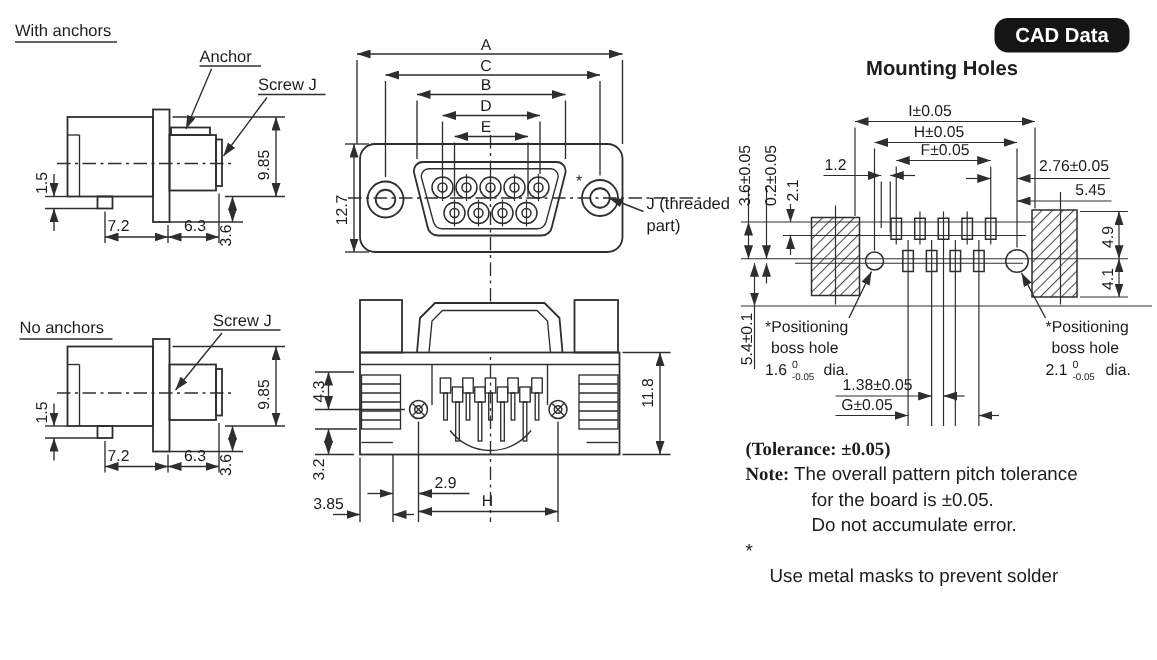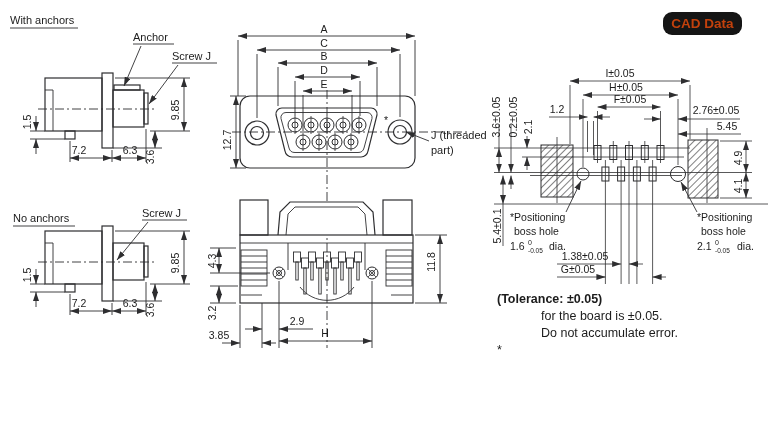--- a/index.html
+++ b/index.html
@@ -4,27 +4,27 @@
 <style>
   html,body{margin:0;padding:0;background:#fff;}
   #stage{position:relative;width:771px;height:440px;background:#fff;
          font-family:"Liberation Sans",sans-serif;color:#1c1c1c;overflow:hidden;}
   #stage svg{position:absolute;left:0;top:0;}
   svg text{font-family:"Liberation Sans",sans-serif;fill:#1c1c1c;}
   .dim{font-size:10.5px;}
   .lbl{font-size:11px;}
   .tiny{font-size:7px;}
   .tiny2{font-size:6.5px;}
-  .badge{position:absolute;left:664px;top:13px;width:77px;height:21px;background:#151515;
-         border-radius:8px;color:#c2410c;font-size:13.5px;font-weight:bold;display:flex;
+  .badge{position:absolute;left:664px;top:13px;width:88px;height:21px;background:#151515;
+         border-radius:8px;color:#ffffff;font-size:13.5px;font-weight:bold;display:flex;
          align-items:center;justify-content:center;box-shadow:0 0 0 1px #151515;}
   .mh-title{position:absolute;left:557px;top:38px;width:142px;text-align:center;
             font-size:13.5px;font-weight:bold;}
   .notes{position:absolute;left:497px;top:291px;width:272px;font-size:12.5px;line-height:17px;}
-  .notes .b{font-weight:bold;}
+  .notes .b{font-weight:bold;font-family:Liberation Serif, serif;}
   .notes .row{white-space:nowrap;}
   .ind1{padding-left:44px;}
   .ind2{padding-left:16px;}
   .starline{display:flex;}
   .starline .st{width:16px;flex:0 0 16px;}
 </style>
 </head>
 <body>
 
 <div id="stage">
@@ -416,23 +416,26 @@
       <text class="dim" x="701" y="235" stroke="none" fill="#1c1c1c">boss hole</text>
       <text class="dim" x="697" y="250" stroke="none" fill="#1c1c1c">2.1</text>
       <text class="tiny" x="715" y="245" stroke="none" fill="#1c1c1c">0</text>
       <text class="tiny2" x="715" y="253" stroke="none" fill="#1c1c1c">-0.05</text>
       <text class="dim" x="737" y="250" stroke="none" fill="#1c1c1c">dia.</text>
     </g>
   </g>
 </svg>
 
 <div class="badge">CAD Data</div>
+<div class="mh-title">Mounting Holes</div>
 
 <div class="notes">
   <div class="row b">(Tolerance: ±0.05)</div>
+  <div class="row"><span class="b">Note:</span> <span>The overall pattern pitch tolerance</span></div>
   <div class="row ind1">for the board is ±0.05.</div>
   <div class="row ind1">Do not accumulate error.</div>
   <div class="row starline">
         <span class="st">*</span>
       </div>
+  <div class="row ind2">Use metal masks to prevent solder</div>
 </div>
 
 </div>
 
 </body></html>

